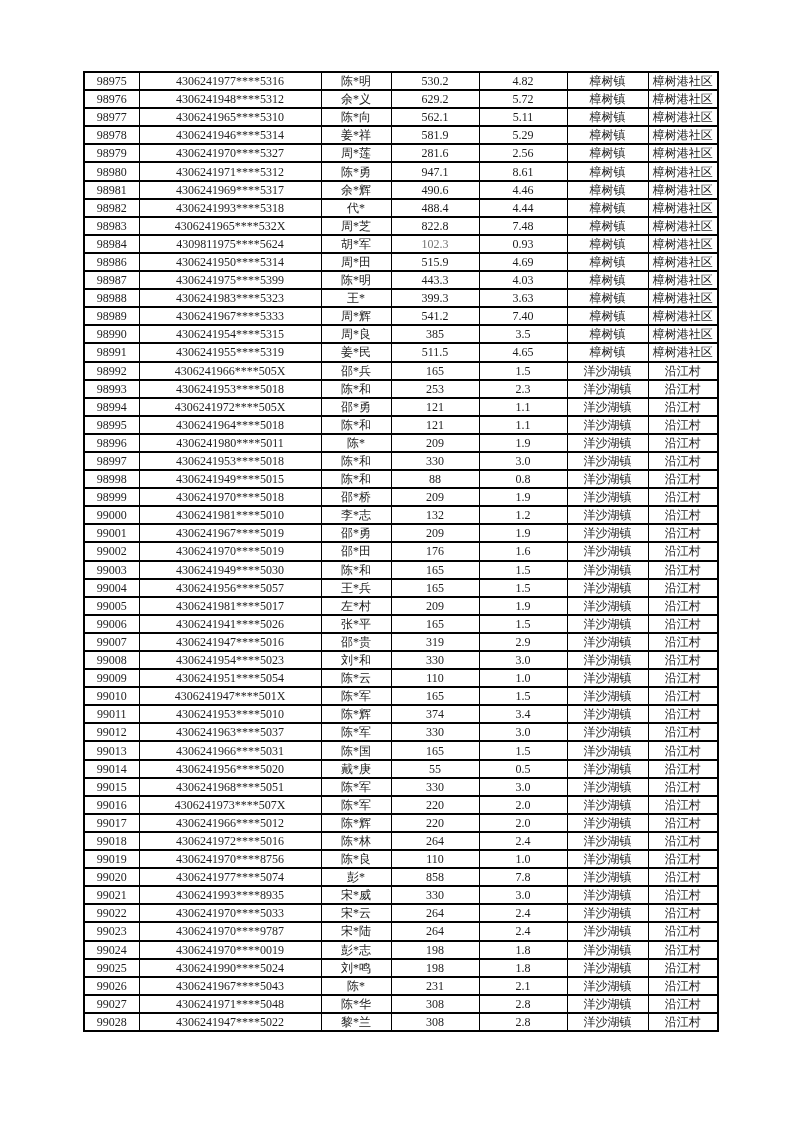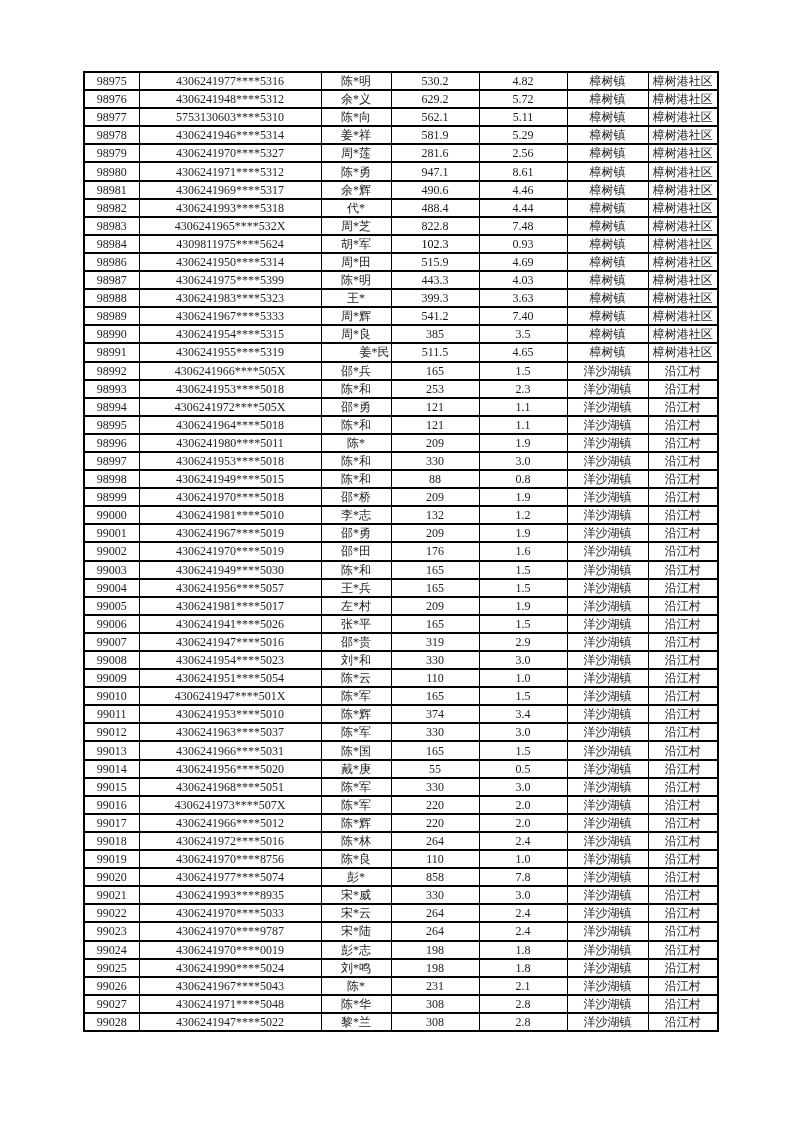--- a/index.html
+++ b/index.html
@@ -79,21 +79,21 @@
           <td style="border-color: rgb(0, 0, 0); color: rgb(28, 28, 28);">98976</td>
           <td style="border-color: rgb(0, 0, 0); color: rgb(28, 28, 28);">4306241948****5312</td>
           <td style="border-color: rgb(0, 0, 0); color: rgb(28, 28, 28);">余*义</td>
           <td style="border-color: rgb(0, 0, 0); color: rgb(28, 28, 28);">629.2</td>
           <td style="border-color: rgb(0, 0, 0); color: rgb(28, 28, 28);">5.72</td>
           <td style="border-color: rgb(0, 0, 0); color: rgb(28, 28, 28);">樟树镇</td>
           <td style="border-color: rgb(0, 0, 0); color: rgb(28, 28, 28);">樟树港社区</td>
         </tr>
         <tr>
           <td style="border-color: rgb(0, 0, 0); color: rgb(28, 28, 28);">98977</td>
-          <td style="border-color: rgb(0, 0, 0); color: rgb(28, 28, 28);">5753130603****5310</td>
+          <td style="border-color: rgb(0, 0, 0); color: rgb(28, 28, 28);">4306241965****5310</td>
           <td style="border-color: rgb(0, 0, 0); color: rgb(28, 28, 28);">陈*向</td>
           <td style="border-color: rgb(0, 0, 0); color: rgb(28, 28, 28);">562.1</td>
           <td style="border-color: rgb(0, 0, 0); color: rgb(28, 28, 28);">5.11</td>
           <td style="border-color: rgb(0, 0, 0); color: rgb(28, 28, 28);">樟树镇</td>
           <td style="border-color: rgb(0, 0, 0); color: rgb(28, 28, 28);">樟树港社区</td>
         </tr>
         <tr>
           <td style="border-color: rgb(0, 0, 0); color: rgb(28, 28, 28);">98978</td>
           <td style="border-color: rgb(0, 0, 0); color: rgb(28, 28, 28);">4306241946****5314</td>
           <td style="border-color: rgb(0, 0, 0); color: rgb(28, 28, 28);">姜*祥</td>
@@ -144,21 +144,21 @@
           <td style="border-color: rgb(0, 0, 0); color: rgb(28, 28, 28);">周*芝</td>
           <td style="border-color: rgb(0, 0, 0); color: rgb(28, 28, 28);">822.8</td>
           <td style="border-color: rgb(0, 0, 0); color: rgb(28, 28, 28);">7.48</td>
           <td style="border-color: rgb(0, 0, 0); color: rgb(28, 28, 28);">樟树镇</td>
           <td style="border-color: rgb(0, 0, 0); color: rgb(28, 28, 28);">樟树港社区</td>
         </tr>
         <tr>
           <td style="border-color: rgb(0, 0, 0); color: rgb(28, 28, 28);">98984</td>
           <td style="border-color: rgb(0, 0, 0); color: rgb(28, 28, 28);">4309811975****5624</td>
           <td style="border-color: rgb(0, 0, 0); color: rgb(28, 28, 28);">胡*军</td>
-          <td style="border-color: rgb(0, 0, 0); color: #000000;">102.3</td>
+          <td style="border-color: rgb(0, 0, 0); color: #737373;">102.3</td>
           <td style="border-color: rgb(0, 0, 0); color: rgb(28, 28, 28);">0.93</td>
           <td style="border-color: rgb(0, 0, 0); color: rgb(28, 28, 28);">樟树镇</td>
           <td style="border-color: rgb(0, 0, 0); color: rgb(28, 28, 28);">樟树港社区</td>
         </tr>
         <tr>
           <td style="border-color: rgb(0, 0, 0); color: rgb(28, 28, 28);">98986</td>
           <td style="border-color: rgb(0, 0, 0); color: rgb(28, 28, 28);">4306241950****5314</td>
           <td style="border-color: rgb(0, 0, 0); color: rgb(28, 28, 28);">周*田</td>
           <td style="border-color: rgb(0, 0, 0); color: rgb(28, 28, 28);">515.9</td>
           <td style="border-color: rgb(0, 0, 0); color: rgb(28, 28, 28);">4.69</td>
@@ -197,21 +197,21 @@
           <td style="border-color: rgb(0, 0, 0); color: rgb(28, 28, 28);">4306241954****5315</td>
           <td style="border-color: rgb(0, 0, 0); color: rgb(28, 28, 28);">周*良</td>
           <td style="border-color: rgb(0, 0, 0); color: rgb(28, 28, 28);">385</td>
           <td style="border-color: rgb(0, 0, 0); color: rgb(28, 28, 28);">3.5</td>
           <td style="border-color: rgb(0, 0, 0); color: rgb(28, 28, 28);">樟树镇</td>
           <td style="border-color: rgb(0, 0, 0); color: rgb(28, 28, 28);">樟树港社区</td>
         </tr>
         <tr>
           <td style="border-color: rgb(0, 0, 0); color: rgb(28, 28, 28);">98991</td>
           <td style="border-color: rgb(0, 0, 0); color: rgb(28, 28, 28);">4306241955****5319</td>
-          <td style="border-color: rgb(0, 0, 0); color: rgb(28, 28, 28); text-align: right;">姜*民</td>
+          <td style="border-color: rgb(0, 0, 0); color: rgb(28, 28, 28);">姜*民</td>
           <td style="border-color: rgb(0, 0, 0); color: rgb(28, 28, 28);">511.5</td>
           <td style="border-color: rgb(0, 0, 0); color: rgb(28, 28, 28);">4.65</td>
           <td style="border-color: rgb(0, 0, 0); color: rgb(28, 28, 28);">樟树镇</td>
           <td style="border-color: rgb(0, 0, 0); color: rgb(28, 28, 28);">樟树港社区</td>
         </tr>
         <tr>
           <td style="border-color: rgb(0, 0, 0); color: rgb(28, 28, 28);">98992</td>
           <td style="border-color: rgb(0, 0, 0); color: rgb(28, 28, 28);">4306241966****505X</td>
           <td style="border-color: rgb(0, 0, 0); color: rgb(28, 28, 28);">邵*兵</td>
           <td style="border-color: rgb(0, 0, 0); color: rgb(28, 28, 28);">165</td>

